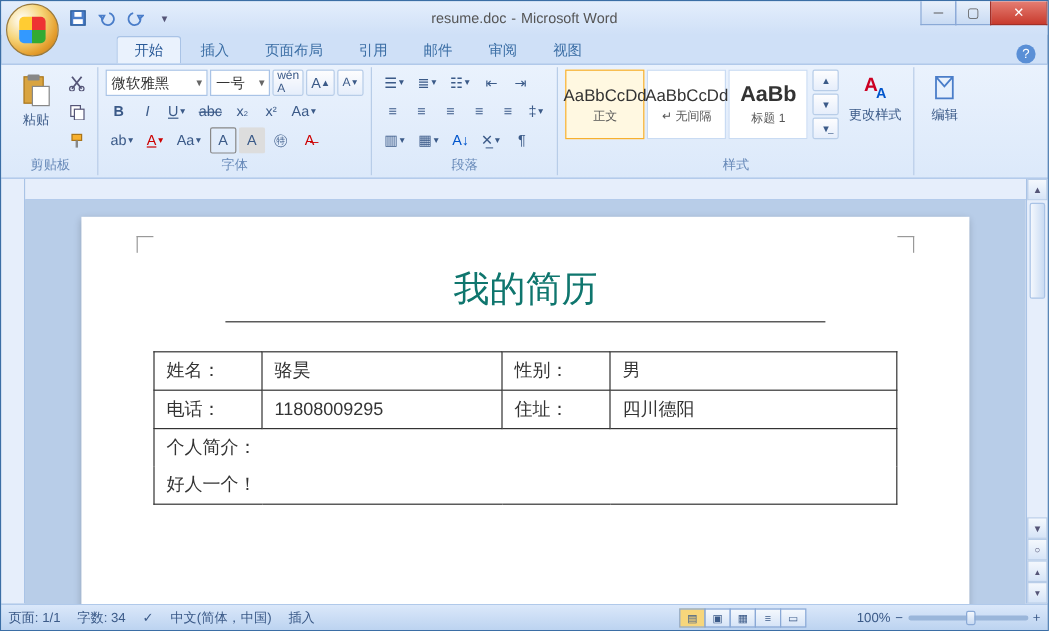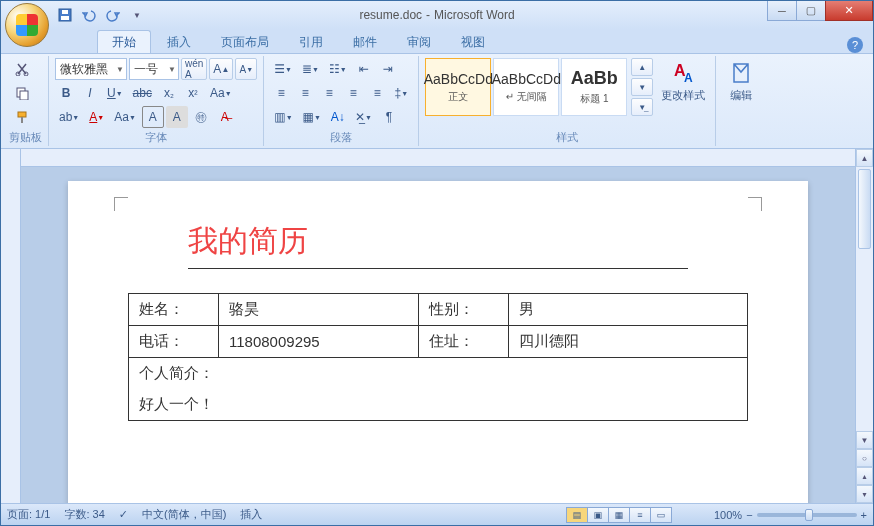--- a/index.html
+++ b/index.html
@@ -36,21 +36,21 @@
 .style-label { font-size:10px; color:#555;text-align:center; }
 .doc-area { flex:1; background:#b8cde8; display:flex; overflow:hidden; position:relative; }
 .ruler-v { width:20px; background:#e6eefb; border-right:1px solid #a9c3e6; }
 .ruler-h { height:18px; background:#e6eefb; border-bottom:1px solid #a9c3e6; }
 .doc-scroll { flex:1; display:flex; flex-direction:column; }
 .page-wrap { flex:1; overflow:auto; background:#b8cde8; padding:14px 30px; position:relative; }
 .page { background:#fff; margin:0 auto; width:740px; min-height:360px; box-shadow:0 2px 6px rgba(0,0,0,0.2); padding:30px 60px 20px; position:relative; }
 .corner { position:absolute; width:14px; height:14px; border:1px solid #999; }
 .corner.tl { top:16px; left:46px; border-right:none; border-bottom:none; }
 .corner.tr { top:16px; right:46px; border-left:none; border-bottom:none; }
-.doc-title { text-align:left; font-size:30px; color:#ef4444; padding-bottom:6px; border-bottom:1.5px solid #333; margin:10px 60px 24px; }
+.doc-title { text-align:center; font-size:30px; color:#0f766e; padding-bottom:6px; border-bottom:1.5px solid #333; margin:10px 60px 24px; }
 .resume-tbl { width:100%; border-collapse:collapse; }
 .resume-tbl td { border:1px solid #333; padding:6px 10px; font-size:15px; color:#333; position:relative; }
 .scrollbar-v { width:18px; background:#e6eefb; border-left:1px solid #a9c3e6; display:flex; flex-direction:column; }
 .sb-btn { height:18px; background:linear-gradient(#f4f8fd,#d6e4f7); border:1px solid #b8cde8; display:flex; align-items:center; justify-content:center; font-size:8px; color:#557; }
 .sb-track { flex:1; background:#e6eefb; position:relative; }
 .sb-thumb { position:absolute; left:2px; right:2px; top:2px; height:80px; background:linear-gradient(90deg,#f4f8fd,#c9dbf3); border:1px solid #a9c3e6; border-radius:2px; }
 .statusbar { height:22px; background:linear-gradient(#dbe8fa,#bcd3f0); border-top:1px solid #a9c3e6; display:flex; align-items:center; font-size:11px; color:#3b5a88; padding:0 6px; gap:14px; }
 .statusbar .spacer { flex:1; }
 .view-btns { display:flex; gap:0; }
 .view-btns div { width:22px; height:16px; border:1px solid #8aa9d6; background:linear-gradient(#f4f8fd,#d6e4f7); margin-left:-1px; display:flex; align-items:center; justify-content:center; font-size:9px; }
@@ -113,20 +113,28 @@
     <div class="tab">邮件</div>
     <div class="tab">审阅</div>
     <div class="tab">视图</div>
     <div class="help">?</div>
   </div>
 
   <div class="ribbon">
 
     <div class="group">
       <div class="group-body">
+        <div class="big-btn">
+          <svg width="26" height="30">
+              <rect x="3" y="4" width="16" height="22" fill="#d9a441" stroke="#a9751a"></rect>
+              <rect x="6" y="2" width="10" height="5" fill="#888" rx="1"></rect>
+              <rect x="10" y="12" width="14" height="16" fill="#fff" stroke="#888"></rect>
+            </svg>
+          <span>粘贴</span>
+        </div>
         <div class="rows" style="margin-left:2px">
           <div class="rb flat">
               <svg width="14" height="14">
                 <path d="M3 2 L11 12 M11 2 L3 12" stroke="#557" stroke-width="1.5"></path>
                 <circle cx="3" cy="12" r="2" fill="none" stroke="#557"></circle>
                 <circle cx="11" cy="12" r="2" fill="none" stroke="#557"></circle>
               </svg>
             </div>
           <div class="rb flat">
               <svg width="14" height="14">
@@ -141,21 +149,21 @@
               </svg>
             </div>
         </div>
       </div>
       <div class="group-label">剪贴板</div>
     </div>
 
     <div class="group">
       <div class="group-body rows">
         <div class="row">
-          <div class="combo" style="width:72px">
+          <div class="combo" style="width:85px">
               <span>微软雅黑</span>
               <span class="arr">▼</span>
             </div>
           <div class="combo" style="width:50px">
               <span>一号</span>
               <span class="arr">▼</span>
             </div>
           <div class="rb" style="font-size:10px">wén<br>A</div>
           <div class="rb">A<sup style="font-size:8px">▲</sup></div>
           <div class="rb" style="font-size:10px">A<sup style="font-size:7px">▼</sup></div>

